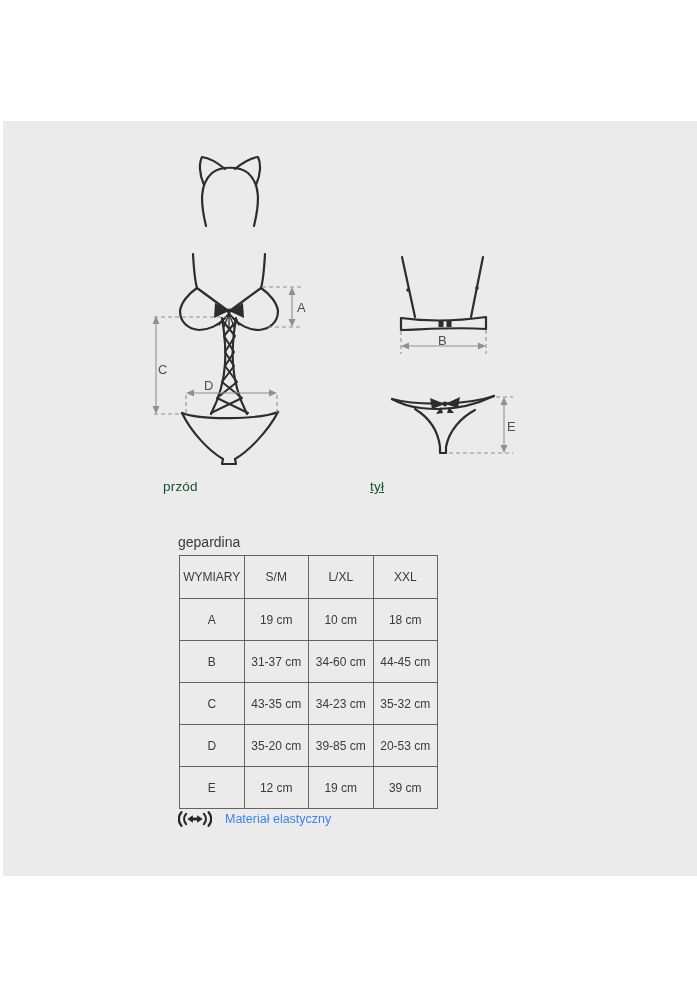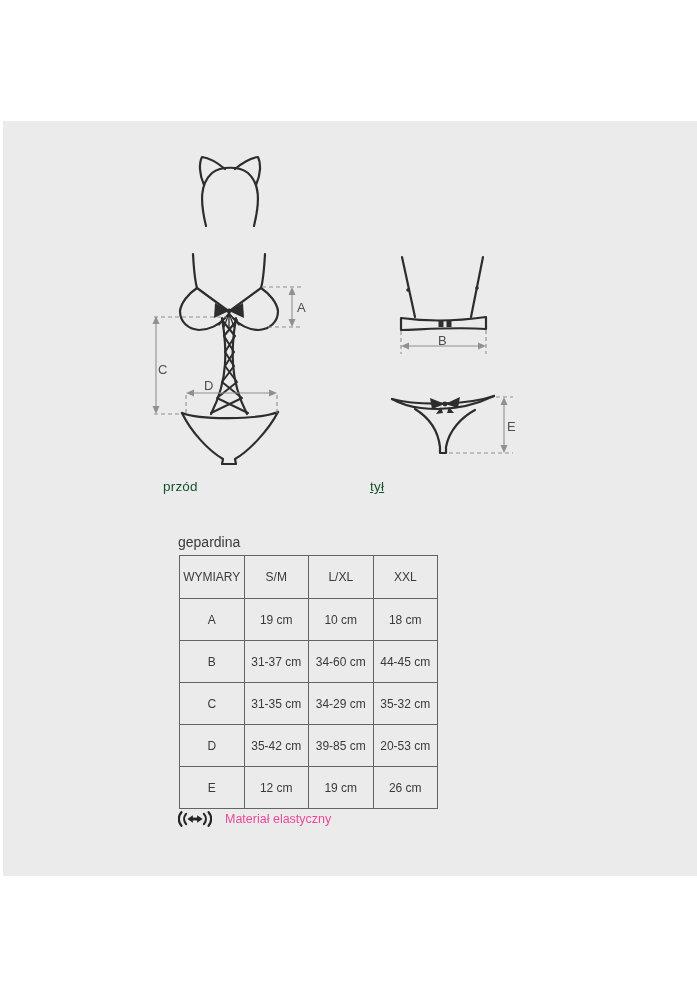--- a/index.html
+++ b/index.html
@@ -39,21 +39,21 @@
   table.size-table th, table.size-table td {
     border:1px solid #636363; font-weight:normal; padding:0;
   }
   table.size-table tr.head-row th { height:43px; }
   table.size-table tr.data-row td { height:42px; }
 
   .legend {
     position:absolute; left:178px; top:811px;
     display:flex; align-items:center; gap:13px;
   }
-  .legend-text { font-size:12.5px; color:#ec4899; }
+  .legend-text { font-size:12.5px; color:#3b82f6; }
   .stretch-icon .arc { fill:none; stroke:#262626; stroke-width:2.6; stroke-linecap:round; }
   .stretch-icon .shaft { fill:none; stroke:#262626; stroke-width:3.4; }
   .stretch-icon .head { fill:#262626; }
 </style>
 </head>
 <body>
 
 <div class="page">
   <div class="panel"></div>
 
@@ -179,35 +179,35 @@
       <td>18 cm</td>
     </tr>
     <tr class="data-row">
       <td>B</td>
       <td>31-37 cm</td>
       <td>34-60 cm</td>
       <td>44-45 cm</td>
     </tr>
     <tr class="data-row">
       <td>C</td>
-      <td>31-35 cm</td>
-      <td>34-29 cm</td>
+      <td>43-35 cm</td>
+      <td>34-23 cm</td>
       <td>35-32 cm</td>
     </tr>
     <tr class="data-row">
       <td>D</td>
-      <td>35-42 cm</td>
+      <td>35-20 cm</td>
       <td>39-85 cm</td>
       <td>20-53 cm</td>
     </tr>
     <tr class="data-row">
       <td>E</td>
       <td>12 cm</td>
       <td>19 cm</td>
-      <td>26 cm</td>
+      <td>39 cm</td>
     </tr>
   </tbody>
     </table>
 
   <div class="legend">
     <svg class="stretch-icon" width="34" height="16" viewBox="0 0 40 18">
       <path class="arc" d="M4,1 C0,5.5 0,12.5 4,17"></path>
       <path class="arc" d="M9.5,3 C6.5,6.5 6.5,11.5 9.5,15"></path>
       <polygon class="head" points="11,9 17.5,4.5 17.5,13.5"></polygon>
       <path class="shaft" d="M16,9 L24,9"></path>

